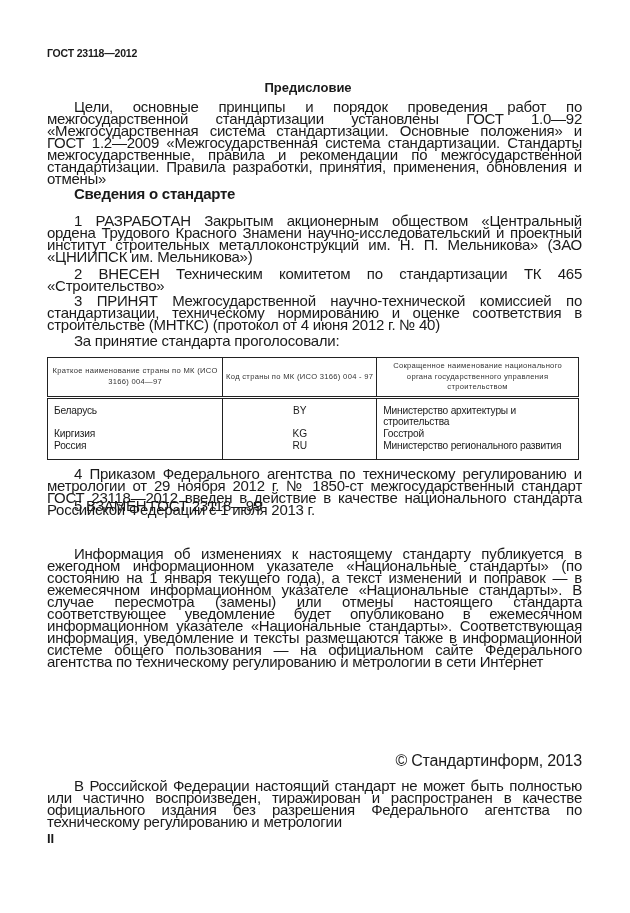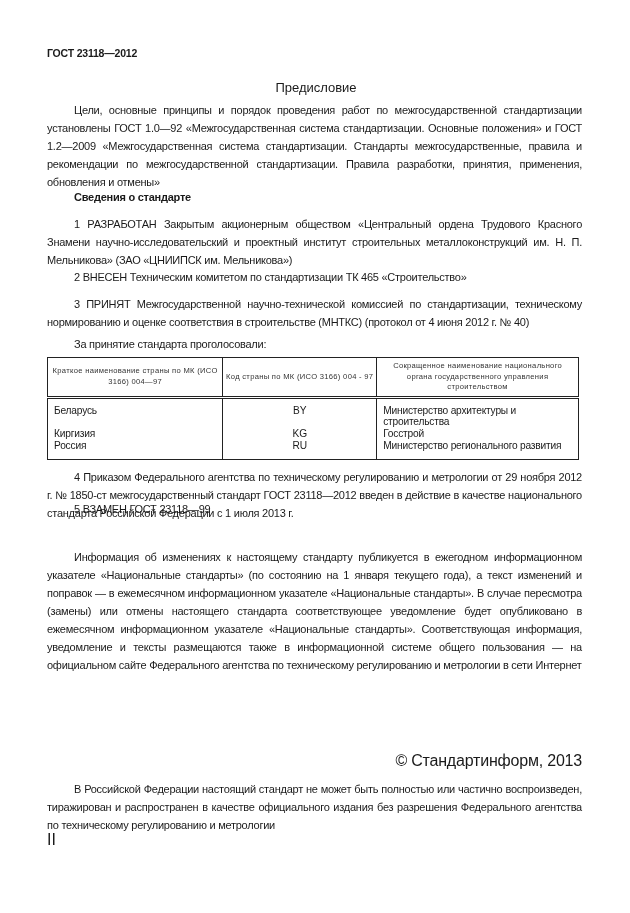--- a/index.html
+++ b/index.html
@@ -1,21 +1,21 @@
 <!DOCTYPE html>
 <html><head>
 <meta charset="utf-8">
 <style>
   html, body { margin: 0; padding: 0; background: #ffffff; }
   body { width: 630px; height: 913px; position: relative; overflow: hidden;
          font-family: "Liberation Sans", sans-serif; color: #1a1a1a; }
   .abs { position: absolute; }
   .header-code { left: 47px; top: 47px; font-size: 10.5px; font-weight: bold; letter-spacing: -0.2px; }
-  .title { left: 16px; width: 600px; top: 80px; text-align: center; font-size: 13px; font-weight: normal; }
-  .para { left: 47px; width: 535px; font-size: 11px; line-height: 18px; text-align: justify; letter-spacing: -0.25px; }
+  .title { left: 8px; width: 600px; top: 80px; text-align: center; font-size: 13px; font-weight: bold; }
+  .para { left: 47px; width: 535px; font-size: 15px; line-height: 12px; text-align: justify; letter-spacing: -0.25px; }
   .para .ind { display: inline-block; width: 27px; }
   .bold { font-weight: bold; }
   .italic { }
   .p-intro { top: 101px; }
   .p-sved { top: 188px; }
   .p1 { top: 215px; }
   .p2 { top: 268px; }
   .p3 { top: 295px; }
   .p-vote { top: 335px; }
   table.vote { position: absolute; left: 47px; top: 357px; width: 532px; border-collapse: collapse;
@@ -25,21 +25,21 @@
   table.vote td { border-left: 1px solid #222; border-right: 1px solid #222; vertical-align: top; padding: 0 6px;
                   line-height: 11.8px; }
   table.vote tr.first td { padding-top: 6px; }
   table.vote tr.last td { padding-bottom: 7px; border-bottom: 1px solid #222; margin-top: 8px; }
   table.vote td.c { text-align: center; }
   .p4 { top: 447px; margin-top: 21px; }
   .p5 { top: 500px; }
   .p-info { top: 548px; }
   .copyright { right: 48px; top: 752px; font-size: 16px; letter-spacing: -0.2px; }
   .p-rights { top: 780px; }
-  .page-num { left: 47px; top: 831px; font-size: 16px; }
+  .page-num { left: 47px; top: 831px; font-size: 13px; font-weight: bold; }
 </style>
 </head>
 <body>
 
 <div class="abs header-code">ГОСТ 23118—2012</div>
 
 <div class="abs title">Предисловие</div>
 
 <div class="abs para p-intro"><span class="ind"></span><span>Цели, основные принципы и порядок проведения работ по межгосударственной стандартизации установлены ГОСТ 1.0—92 «Межгосударственная система стандартизации. Основные положения» и ГОСТ 1.2—2009 «Межгосударственная система стандартизации. Стандарты межгосударственные, правила и рекомендации по межгосударственной стандартизации. Правила разработки, принятия, применения, обновления и отмены»</span></div>
 

